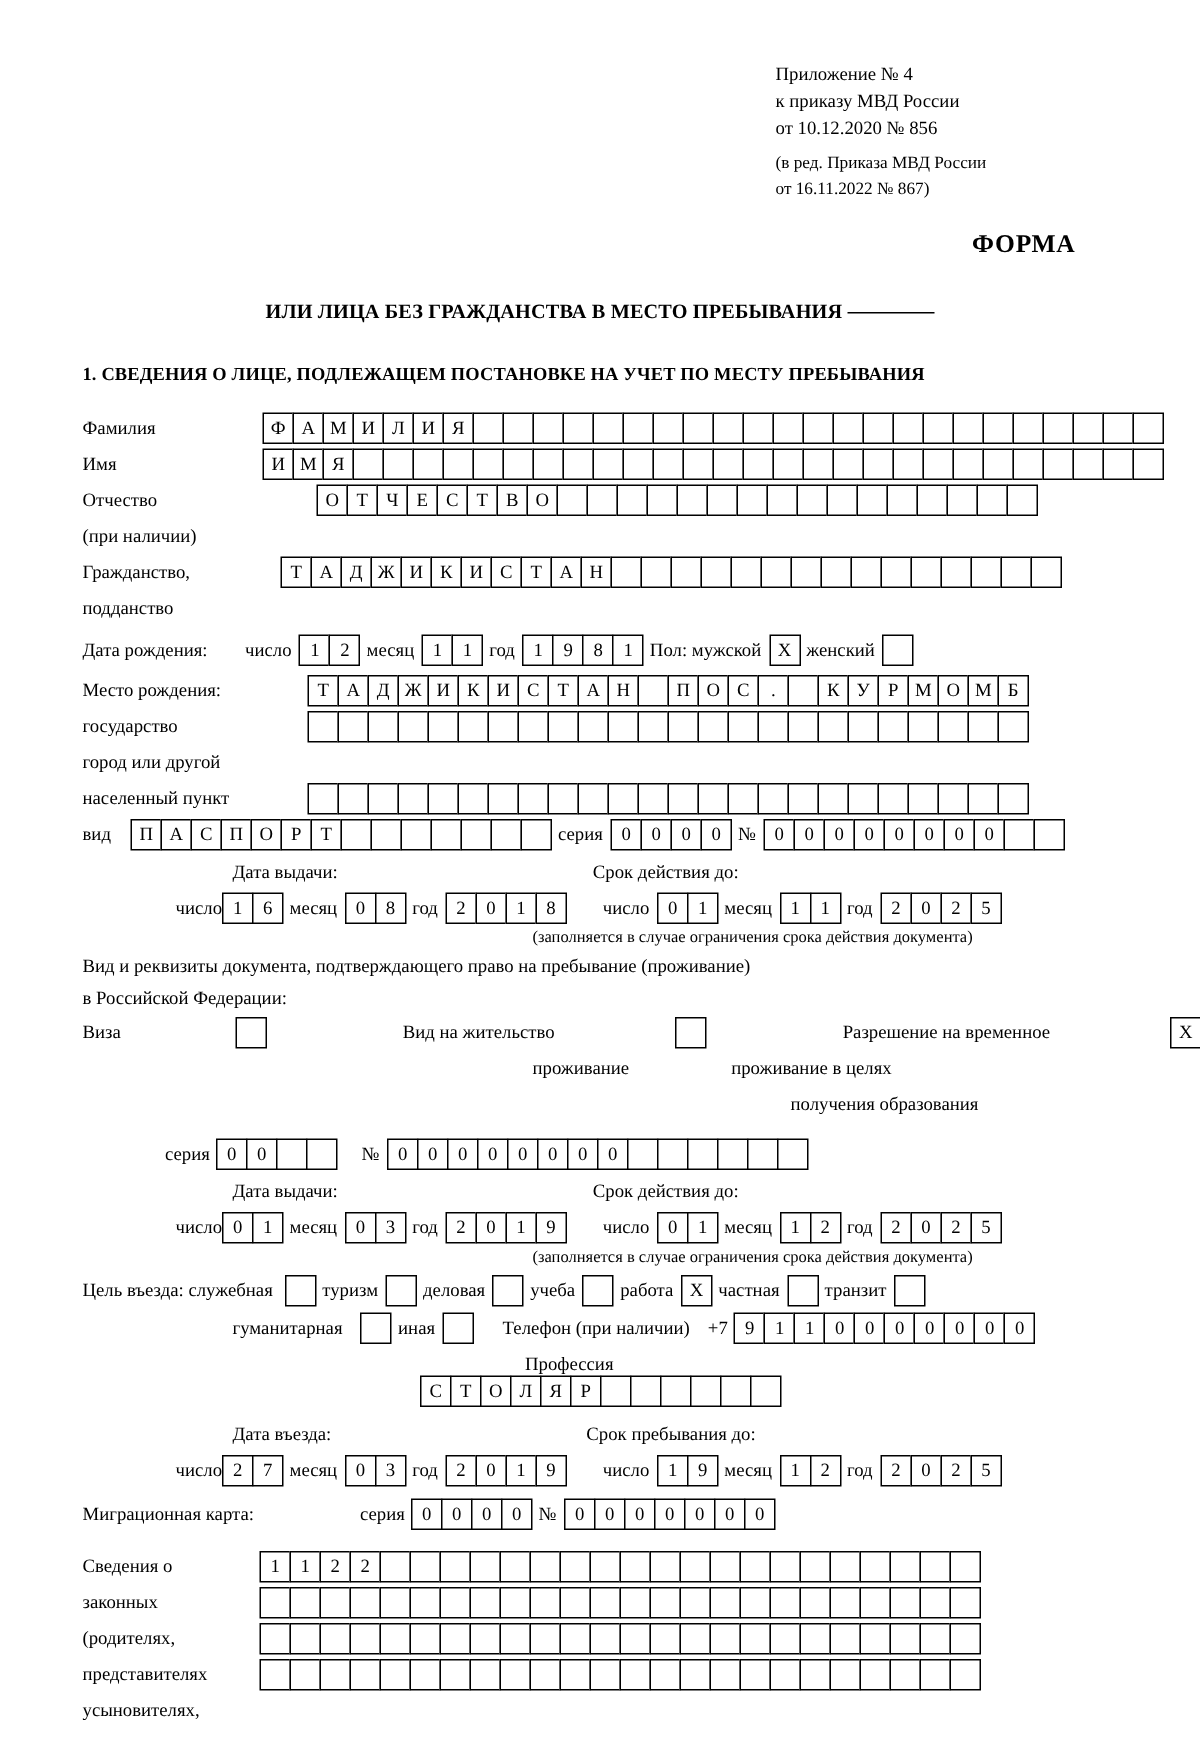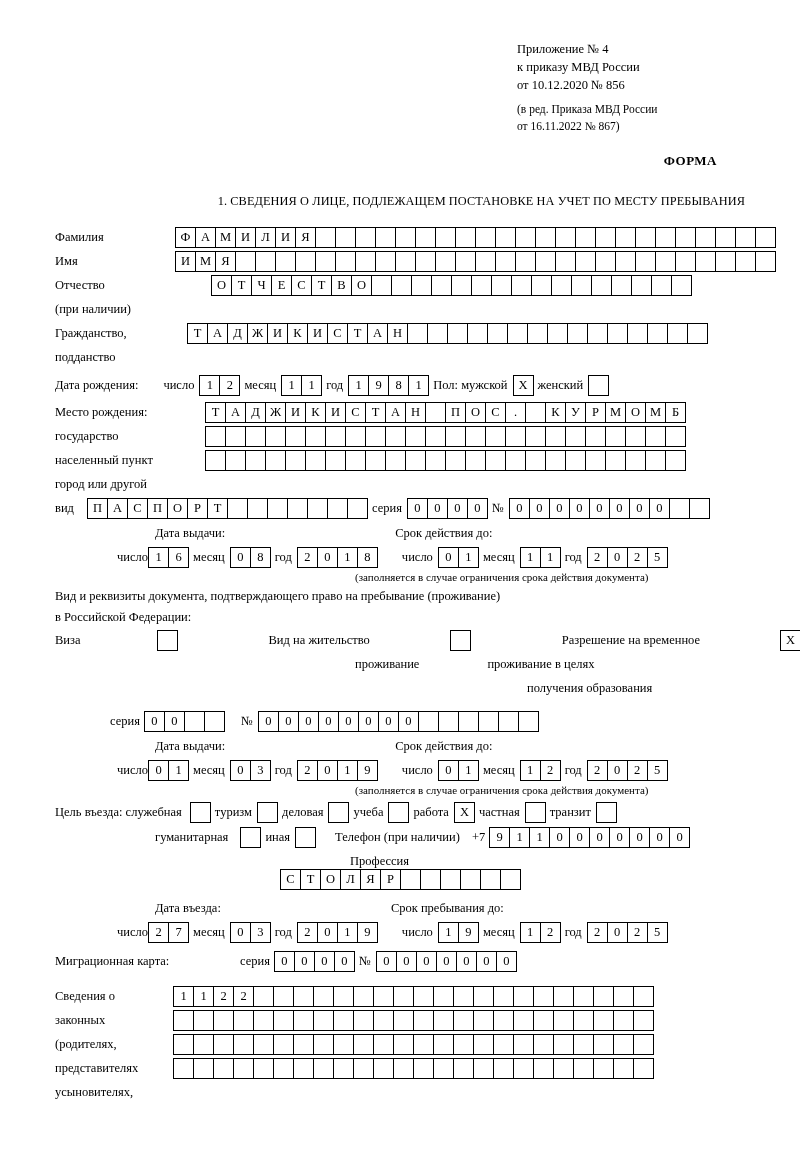--- a/index.html
+++ b/index.html
@@ -32,42 +32,42 @@
   }
   .hdr .small {
     font-size: 11.5px;
   }
   .hdr .gap {
     height: 7px;
   }
   .forma {
     text-align: right;
     font-weight: bold;
-    font-size: 13px;
+    font-size: 17px;
     letter-spacing: .5px;
     margin-right: 28px;
     margin-top: 18px;
   }
   .title {
     text-align: center;
     font-weight: bold;
     font-size: 13.5px;
     line-height: 1.42;
     margin-top: 25px;
     letter-spacing: .1px;
   }
   .title .ul {
     display: inline-block;
     width: 58px;
     border-bottom: 1px solid #000;
     vertical-align: 3px;
   }
   .section1 {
-    text-align: right;
-    font-weight: normal;
+    text-align: left;
+    font-weight: bold;
     font-size: 12.3px;
     margin-top: 25px;
     letter-spacing: .1px;
   }
   
   .form {
     margin-top: 18px;
     font-size: 12.5px;
   }
   .row {
@@ -139,20 +139,21 @@
     <div>к приказу МВД России</div>
     <div>от 10.12.2020 № 856</div>
     <div class="gap"></div>
     <div class="small">(в ред. Приказа МВД России</div>
     <div class="small">от 16.11.2022 № 867)</div>
   </div>
 
   <div class="forma">ФОРМА</div>
 
   <div class="title">
+    <div><span>ИЛИ ЛИЦА БЕЗ ГРАЖДАНСТВА В МЕСТО ПРЕБЫВАНИЯ</span> <span class="ul"></span></div>
   </div>
 
   <div class="section1">1. СВЕДЕНИЯ О ЛИЦЕ, ПОДЛЕЖАЩЕМ ПОСТАНОВКЕ НА УЧЕТ ПО МЕСТУ ПРЕБЫВАНИЯ</div>
 
   <div class="form">
 
     <div class="row">
       <div class="lbl lbl-w">Фамилия</div>
       <div class="boxes">
           <div class="bx">Ф</div>
@@ -376,20 +377,23 @@
           <div class="bx"></div>
           <div class="bx"></div>
           <div class="bx"></div>
           <div class="bx"></div>
           <div class="bx"></div>
           <div class="bx"></div>
           <div class="bx"></div>
         </div>
     </div>
     <div class="row">
+      <div class="lbl" style="width:150px;flex:0 0 auto;">город или другой</div>
+    </div>
+    <div class="row">
       <div class="lbl" style="width:150px;flex:0 0 auto;">населенный пункт</div>
       <div class="boxes">
           <div class="bx"></div>
           <div class="bx"></div>
           <div class="bx"></div>
           <div class="bx"></div>
           <div class="bx"></div>
           <div class="bx"></div>
           <div class="bx"></div>
           <div class="bx"></div>
@@ -403,23 +407,20 @@
           <div class="bx"></div>
           <div class="bx"></div>
           <div class="bx"></div>
           <div class="bx"></div>
           <div class="bx"></div>
           <div class="bx"></div>
           <div class="bx"></div>
           <div class="bx"></div>
           <div class="bx"></div>
         </div>
-    </div>
-    <div class="row">
-      <div class="lbl" style="width:150px;flex:0 0 auto;">город или другой</div>
     </div>
 
 
     <div class="row">
       <div class="lbl" style="width:32px;flex:0 0 auto;">вид</div>
       <div class="boxes">
           <div class="bx">П</div>
           <div class="bx">А</div>
           <div class="bx">С</div>
           <div class="bx">П</div>

